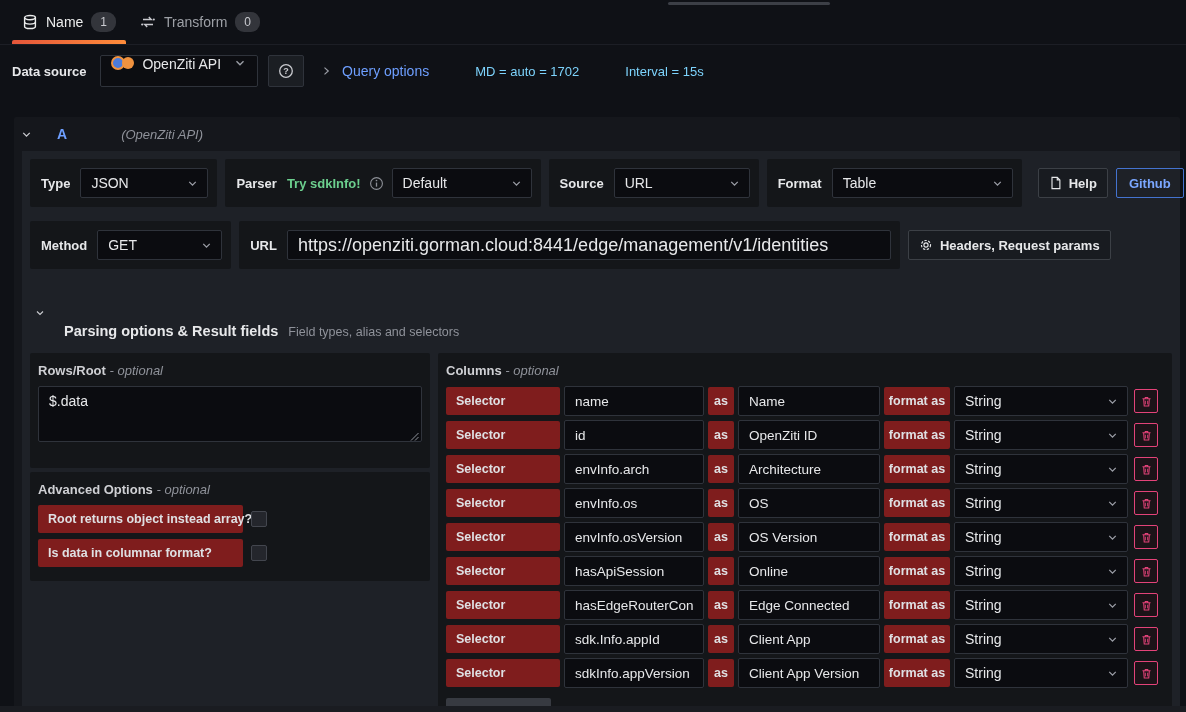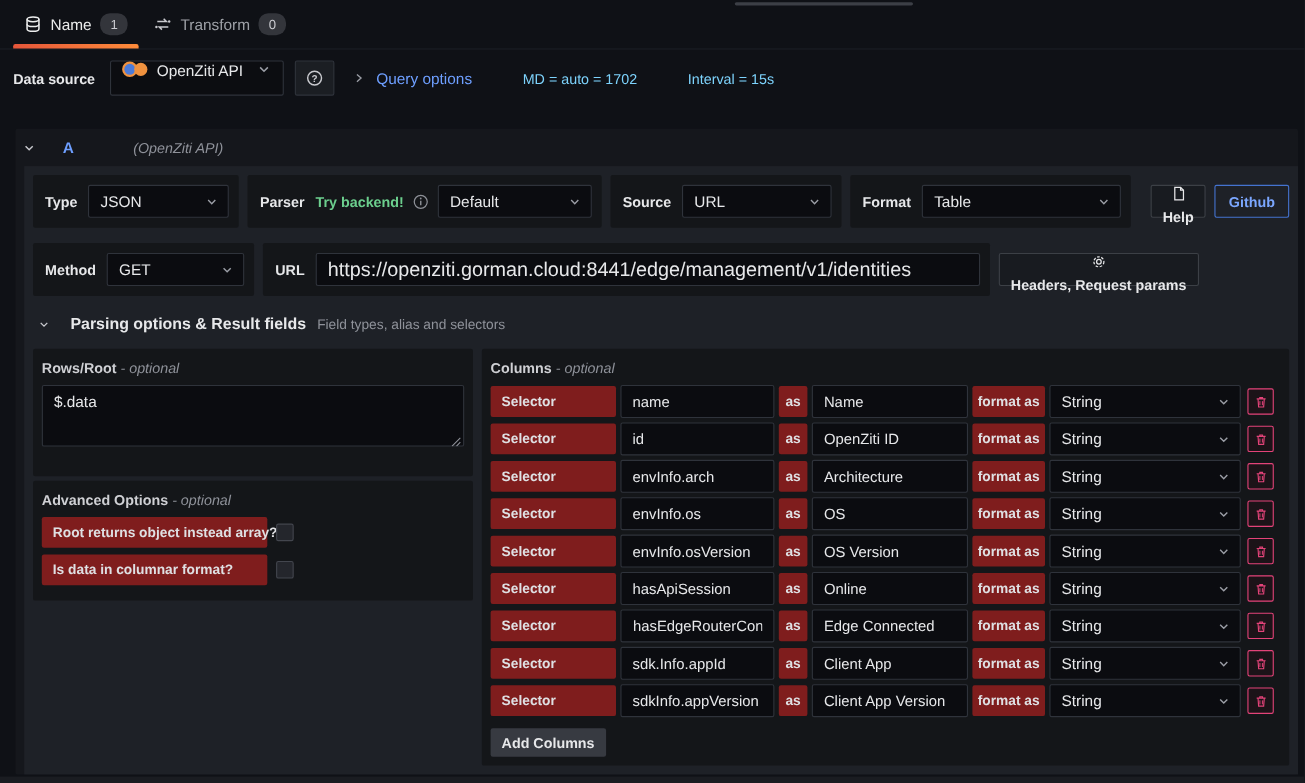--- a/index.html
+++ b/index.html
@@ -50,28 +50,28 @@
   .group { display:flex; align-items:center; gap:8px; background:#141619; padding:9px; border-radius:2px; }
   .inline-label { font-size:13px; font-weight:600; color:#e7e8ea; white-space:nowrap; padding:0 2px; }
   .hint-green { color:#6ccf8e; font-size:13px; font-weight:600; white-space:nowrap; }
 
   .select { display:flex; align-items:center; justify-content:space-between; height:30px; padding:0 8px 0 10px;
       background:#0b0c10; border:1px solid #2f333b; border-radius:2px; font-size:14px; color:#e7e8ea; cursor:pointer; }
   .text-input { height:30px; padding:0 10px; background:#0b0c10; border:1px solid #2f333b; border-radius:2px;
       font-size:18px; color:#e7e8ea; font-family:"Liberation Sans", sans-serif; width:100%; }
 
   .btn-secondary { display:flex; align-items:center; gap:7px; height:30px; padding:0 10px; background:#181b20;
-      border:1px solid #3c4046; border-radius:2px; color:#e7e8ea; font-size:13px; font-weight:600; cursor:pointer; white-space:nowrap;flex-direction:column; }
+      border:1px solid #3c4046; border-radius:2px; color:#e7e8ea; font-size:13px; font-weight:600; cursor:pointer; white-space:nowrap; }
   .btn-github { height:30px; padding:0 12px; background:transparent; border:1px solid #4473cf; border-radius:2px;
       color:#7ba7ff; font-size:13px; font-weight:600; cursor:pointer; }
 
   
   .section-header { display:flex; align-items:baseline; gap:10px; margin:18px 0 14px 4px; cursor:pointer; }
   .section-header .chev { align-self:center; }
-  .section-title { font-size:14.5px; font-weight:600; color:#e7e8ea; margin-left:8px; }
+  .section-title { font-size:14.5px; font-weight:600; color:#e7e8ea; margin-left:8px;margin-top:36px; }
   .section-sub { font-size:12.5px; color:#8f929a; }
 
   .panes { display:flex; align-items:flex-start; gap:8px; }
   .pane-left { width:400px; display:flex; flex-direction:column; gap:4px; }
   .box { background:#141619; border-radius:2px; padding:8px; }
   .box-title { font-size:13px; color:#cfd0d4; font-weight:600; margin:2px 0 8px 0; }
   .box-title .opt { font-weight:400; font-style:italic; color:#8f929a; }
   .rowsroot-wrap { position:relative; margin-bottom:14px; }
   textarea.rows-root { width:100%; height:56px; background:#0b0c10; border:1px solid #2f333b; border-radius:2px;
       color:#e7e8ea; font-size:14px; padding:6px 10px; resize:none; font-family:"Liberation Sans", sans-serif; }
@@ -179,21 +179,21 @@
         <span class="inline-label">Type</span>
         <div class="select" style="width:128px">
           <span>JSON</span>
           <svg width="13" height="13" viewBox="0 0 16 16">
               <path d="M4 6l4 4 4-4" fill="none" stroke="#9b9ea6" stroke-width="1.6"></path>
             </svg>
         </div>
       </div>
       <div class="group">
         <span class="inline-label">Parser</span>
-        <span class="hint-green">Try backend!</span>
+        <span class="hint-green">Try sdkInfo!</span>
         <span>
           <svg width="15" height="15" viewBox="0 0 16 16">
               <circle cx="8" cy="8" r="6.3" fill="none" stroke="#8d9097" stroke-width="1.2"></circle>
               <circle cx="8" cy="4.8" r="0.9" fill="#8d9097"></circle>
               <path d="M8 7v4.4" stroke="#8d9097" stroke-width="1.4"></path>
             </svg>
         </span>
         <div class="select" style="width:140px">
           <span>Default</span>
           <svg width="13" height="13" viewBox="0 0 16 16">

